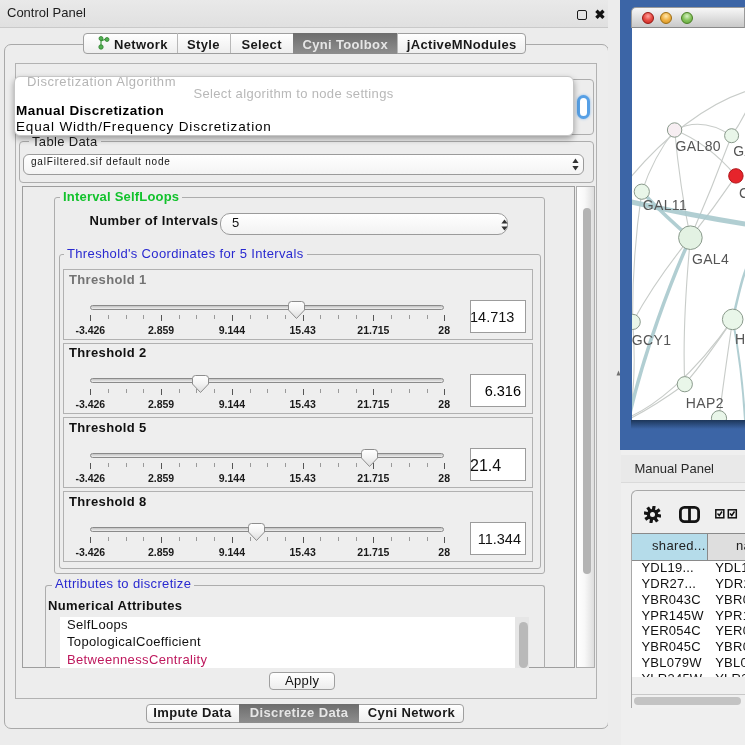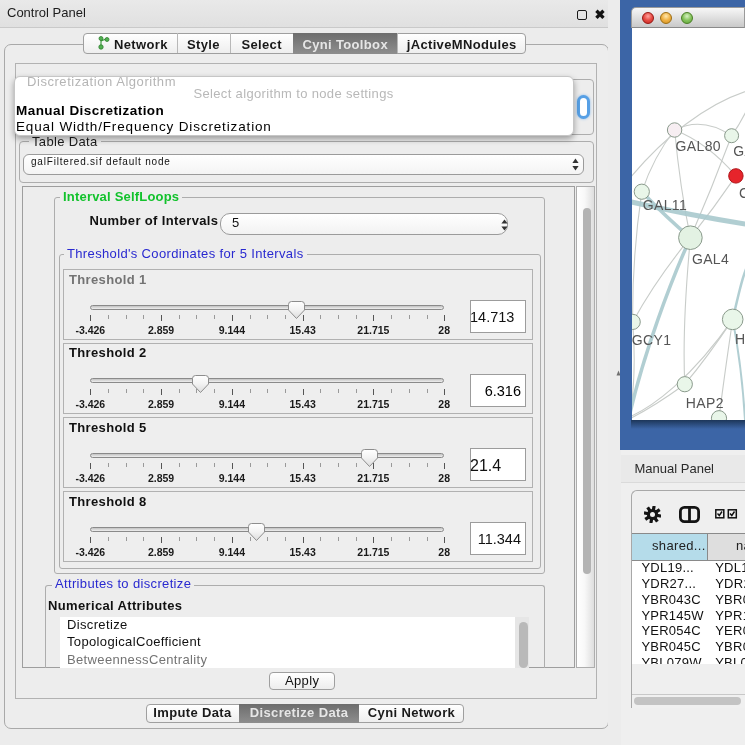--- a/index.html
+++ b/index.html
@@ -239,23 +239,23 @@
     </svg>
     <div class="abs" style="left:470px;top:522.4px;width:55.5px;height:33px;background:#fff;border:1px solid #9c9c9c;box-sizing:border-box;"></div>
     <div class="abs" style="left:470px;top:531.4px;width:51px;text-align:right;font-size:14.5px;letter-spacing:0;color:#111;">11.344</div>
   </div>
 
 <div class="grpborder" style="left:45px;top:585px;width:498px;height:83px;border-radius:3px 3px 0 0;border-bottom:none;"></div>
 <div class="grptitle" style="left:52px;top:577px;color:#2929d0;">Attributes to discretize</div>
 <div class="abs" style="left:48px;top:597.5px;font-size:13px;font-weight:bold;color:#111;">Numerical Attributes</div>
 <div class="abs" style="left:59.5px;top:617px;width:455.5px;height:51px;background:#ffffff;"></div>
 <div class="abs" style="left:515px;top:617px;width:14px;height:51px;background:#e6e6e6;"></div>
-<div class="abs" style="left:67px;top:616.5px;font-size:13px;color:#111;">Discretize</div>
+<div class="abs" style="left:67px;top:616.5px;font-size:13px;color:#111;">SelfLoops</div>
 <div class="abs" style="left:67px;top:634.3px;font-size:13px;color:#111;">TopologicalCoefficient</div>
-<div class="abs" style="left:67px;top:652px;font-size:13px;color:#737373;">BetweennessCentrality</div>
+<div class="abs" style="left:67px;top:652px;font-size:13px;color:#be185d;">BetweennessCentrality</div>
 <div class="abs" style="left:518.5px;top:622px;width:9.5px;height:46px;background:#b9b9b9;border-radius:5px;"></div>
 
 <div class="abs" style="left:23px;top:668px;width:552px;height:4px;background:#ededed;"></div>
 
 <div class="abs" style="left:269px;top:672px;width:66px;height:18px;background:linear-gradient(#ffffff,#ededed);border:1px solid #9f9f9f;border-radius:4px;box-sizing:border-box;"></div>
 <div class="abs" style="left:285px;top:672.5px;font-size:13px;color:#111;">Apply</div>
 
 <div class="abs" style="left:146px;top:704px;width:318px;height:19px;background:linear-gradient(#ffffff,#eeeeee);border:1px solid #9f9f9f;border-radius:4px;box-sizing:border-box;"></div>
 <div class="abs" style="left:239px;top:704px;width:120px;height:19px;background:linear-gradient(#6d6d6d,#8e8e8e);"></div>
 <div class="abs" style="left:146px;top:705px;width:93px;text-align:center;font-size:13px;font-weight:bold;color:#191919;">Impute Data</div>
@@ -362,21 +362,21 @@
 </svg>
 
 <div class="abs" style="left:632.4px;top:533.2px;width:113px;height:1px;background:#8a8a8a;"></div>
 <div class="abs" style="left:632.4px;top:534.2px;width:74.8px;height:25.4px;background:#b5dcea;"></div>
 <div class="abs" style="left:707.2px;top:534.2px;width:38px;height:25.4px;background:#dedede;"></div>
 <div class="abs" style="left:706.7px;top:534.2px;width:1px;height:25.4px;background:#8a8a8a;"></div>
 <div class="abs" style="left:632.4px;top:559.6px;width:113px;height:1px;background:#8a8a8a;"></div>
 <div class="abs" style="left:652px;top:538px;font-size:13px;color:#222;">shared...</div>
 <div class="abs" style="left:736px;top:538px;font-size:13px;color:#222;">na</div>
 
-<div class="abs" style="left:632.4px;top:560.6px;width:113px;height:103px;background:#ffffff;overflow:hidden;" id="tbody">
+<div class="abs" style="left:632.4px;top:560.6px;width:113px;height:116px;background:#ffffff;overflow:hidden;" id="tbody">
     <div class="abs" style="left:9px;top:-0.7px;font-size:13px;letter-spacing:0.25px;color:#111;">YDL19...</div>
     <div class="abs" style="left:82.8px;top:-0.7px;font-size:13px;letter-spacing:0.25px;color:#111;">YDL19</div>
     <div class="abs" style="left:9px;top:15.200000000000001px;font-size:13px;letter-spacing:0.25px;color:#111;">YDR27...</div>
     <div class="abs" style="left:82.8px;top:15.200000000000001px;font-size:13px;letter-spacing:0.25px;color:#111;">YDR27</div>
     <div class="abs" style="left:9px;top:31.1px;font-size:13px;letter-spacing:0.25px;color:#111;">YBR043C</div>
     <div class="abs" style="left:82.8px;top:31.1px;font-size:13px;letter-spacing:0.25px;color:#111;">YBR04</div>
     <div class="abs" style="left:9px;top:47px;font-size:13px;letter-spacing:0.25px;color:#111;">YPR145W</div>
     <div class="abs" style="left:82.8px;top:47px;font-size:13px;letter-spacing:0.25px;color:#111;">YPR14</div>
     <div class="abs" style="left:9px;top:62.9px;font-size:13px;letter-spacing:0.25px;color:#111;">YER054C</div>
     <div class="abs" style="left:82.8px;top:62.9px;font-size:13px;letter-spacing:0.25px;color:#111;">YER05</div>

